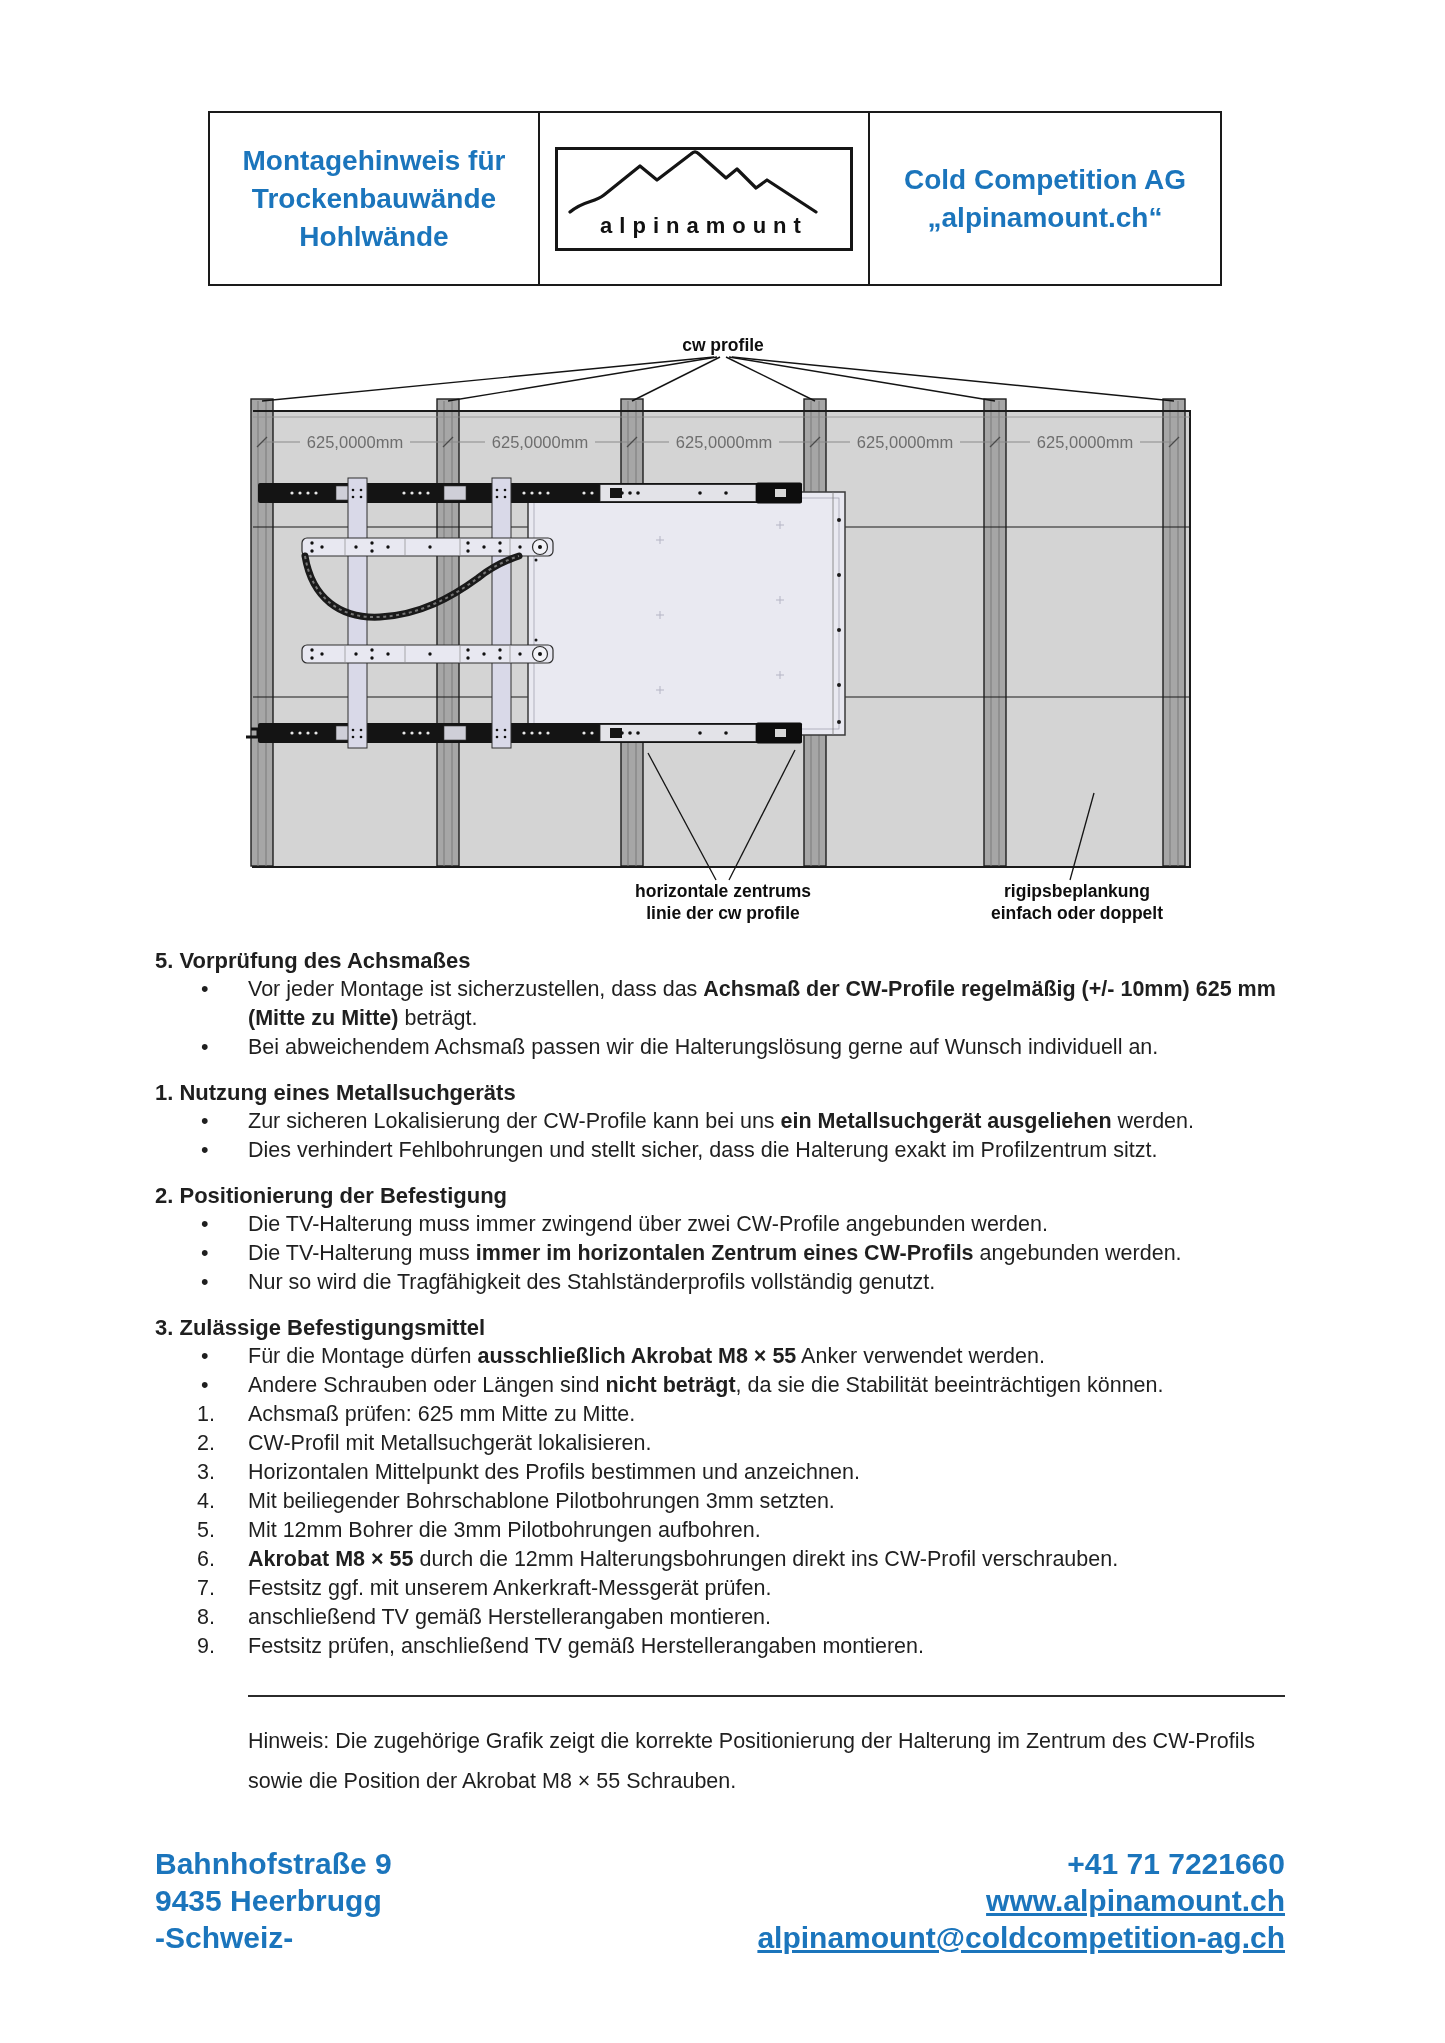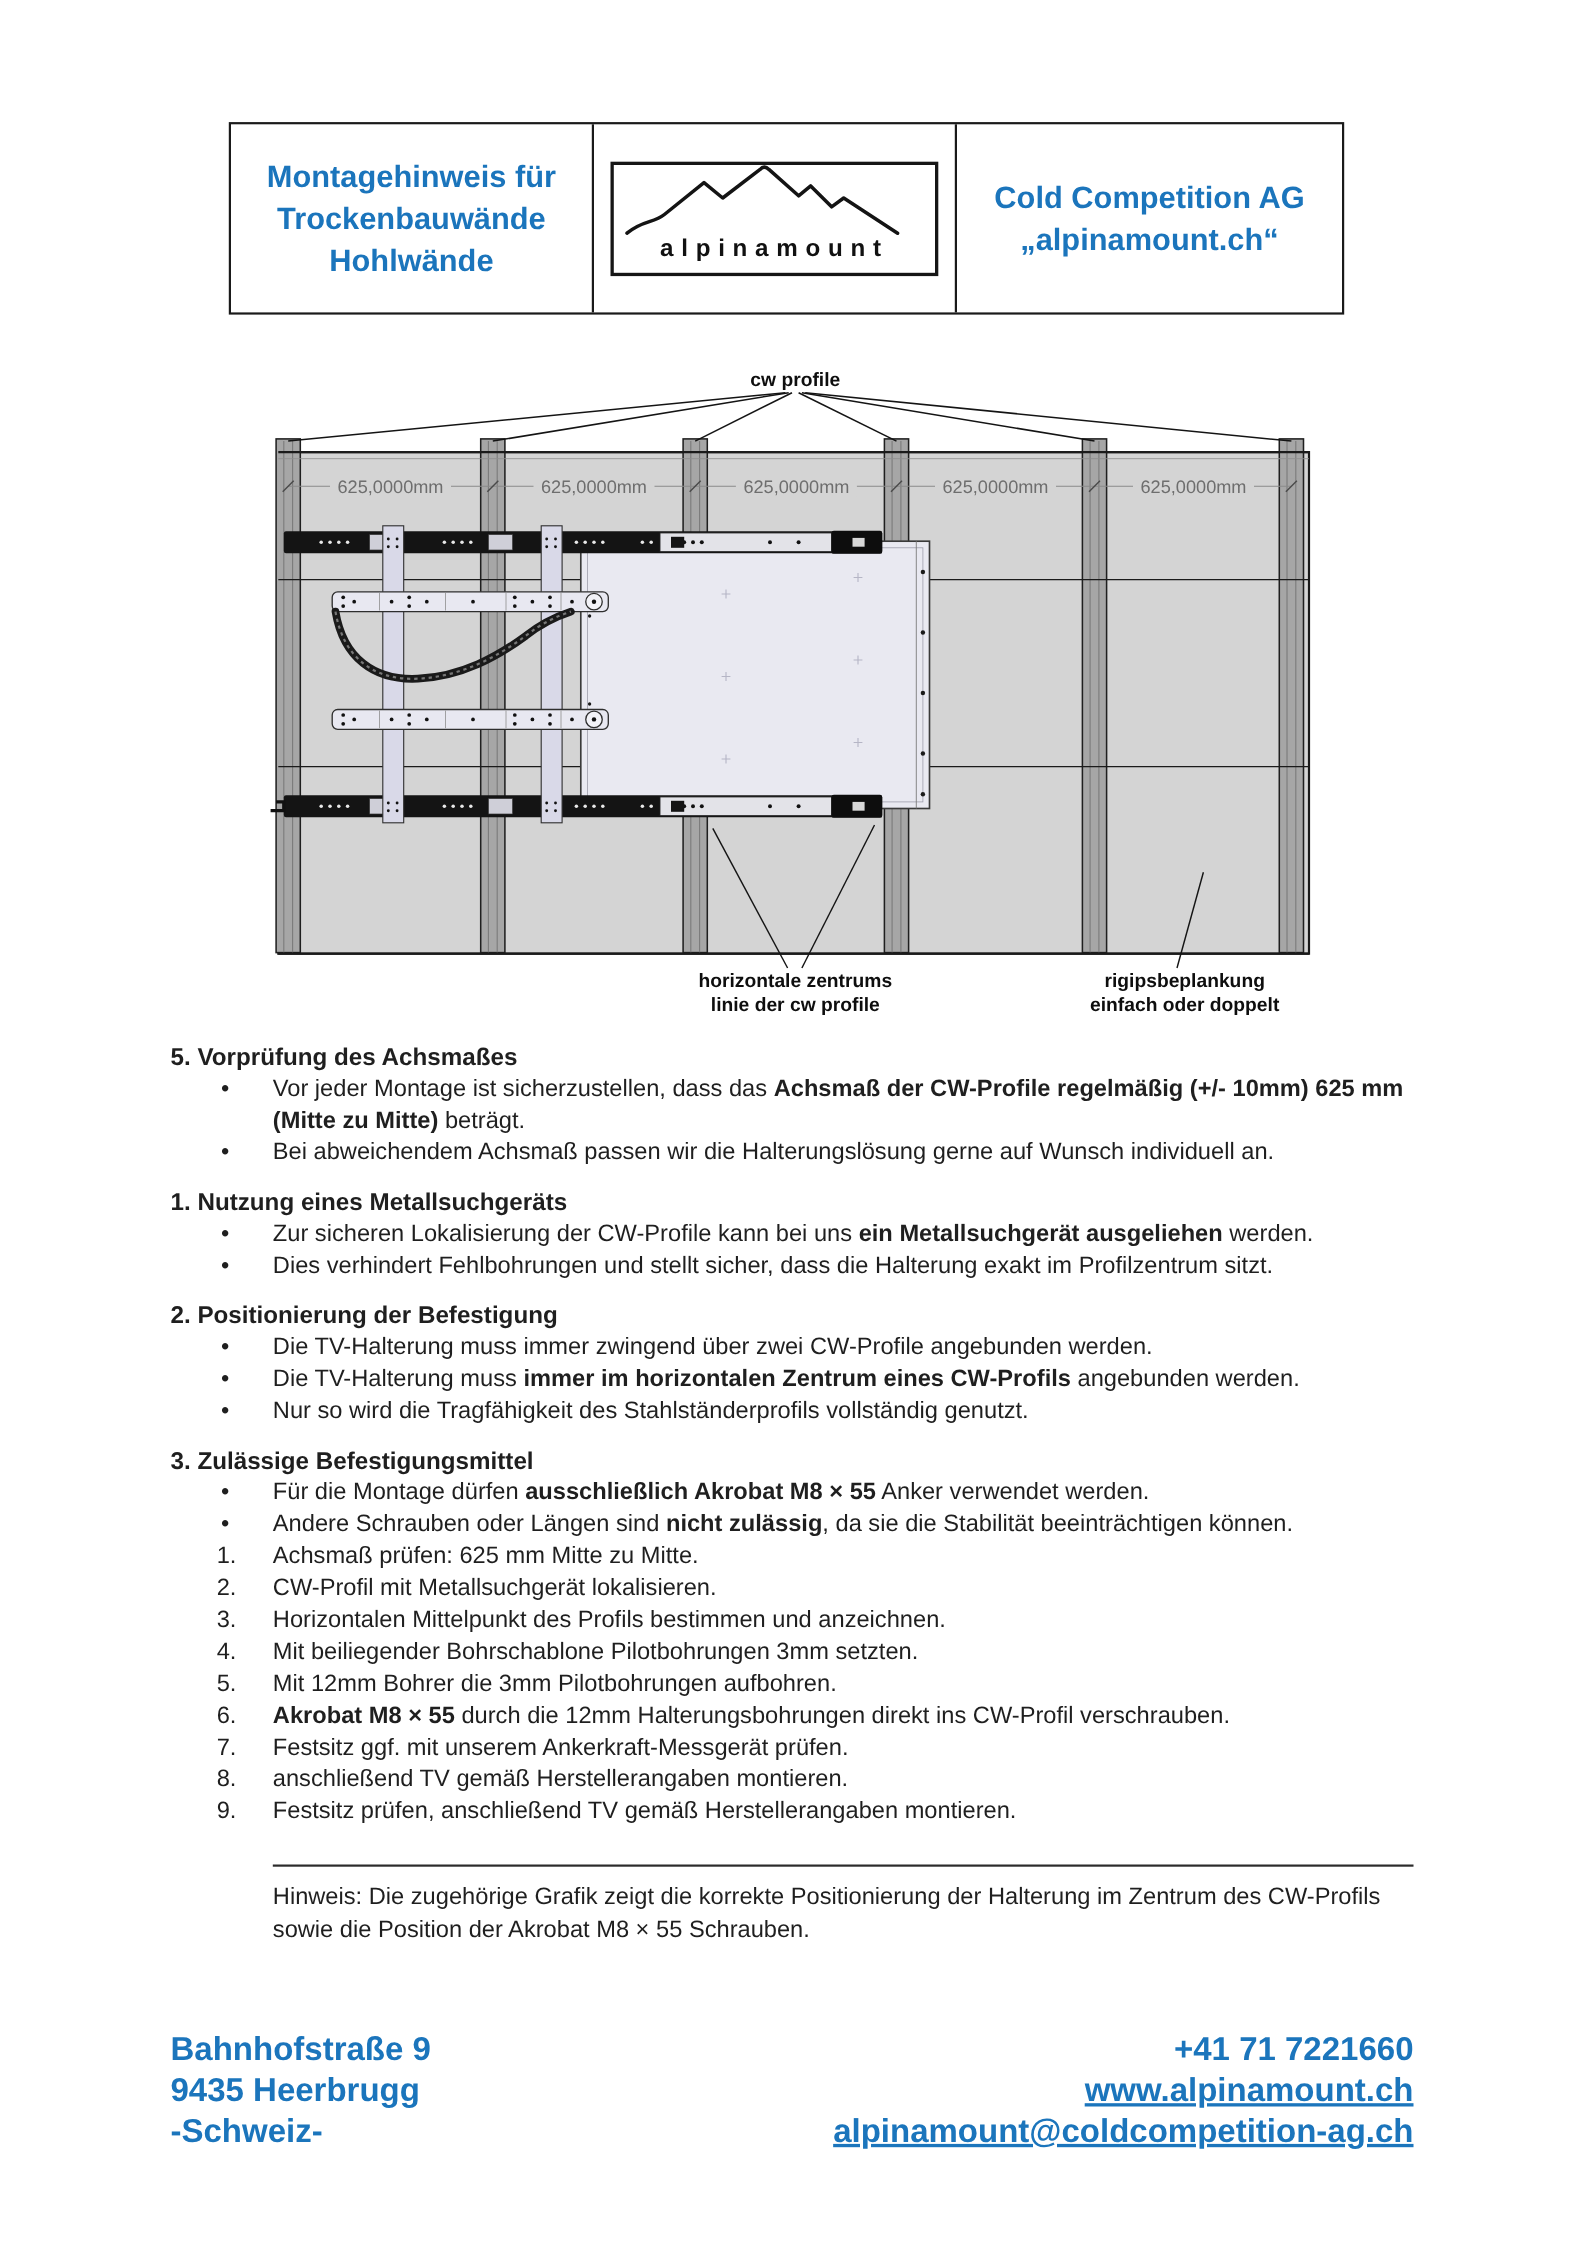--- a/index.html
+++ b/index.html
@@ -29,21 +29,21 @@
   .diaglabel{fill:#0e0e0e;font-size:17.5px;font-weight:bold;}
   
   #sections{position:absolute;left:155px;top:942px;width:1132px;padding-top:4px;font-size:21.5px;}
   .sec-heading{font-weight:bold;font-size:22px;line-height:29px;margin-top:16px;}
   .sec-heading:first-child{margin-top:0;}
   .row{position:relative;padding-left:93px;line-height:29px;}
   .marker{position:absolute;left:46px;top:0;}
   .marker.num{left:42px;}
   .b{font-weight:bold;}
   .sep{margin-left:93px;margin-top:34px;border-top:2px solid #2b2b2b;width:1037px;height:0;}
-  .note{margin:12px 0 0 93px;width:1040px;line-height:30px;}
+  .note{margin:24px 0 0 93px;width:1040px;line-height:40px;}
   
   #footer{
     position:absolute;left:155px;top:1845px;width:1130px;display:flex;
     justify-content:space-between;color:#1b75bc;font-weight:bold;font-size:30px;line-height:37px;align-items:center;
   }
   #footer .contact{text-align:right;}
   .link{text-decoration:underline;cursor:pointer;}
 </style>
 </head>
 <body>
@@ -306,21 +306,21 @@
     <div class="row"><span class="marker">•</span><span><span>Bei abweichendem Achsmaß passen wir die Halterungslösung gerne auf Wunsch individuell an.</span></span></div>
     <div class="sec-heading">1. Nutzung eines Metallsuchgeräts</div>
     <div class="row"><span class="marker">•</span><span><span>Zur sicheren Lokalisierung der CW-Profile kann bei uns </span><span class="b">ein Metallsuchgerät ausgeliehen</span><span> werden.</span></span></div>
     <div class="row"><span class="marker">•</span><span><span>Dies verhindert Fehlbohrungen und stellt sicher, dass die Halterung exakt im Profilzentrum sitzt.</span></span></div>
     <div class="sec-heading">2. Positionierung der Befestigung</div>
     <div class="row"><span class="marker">•</span><span><span>Die TV-Halterung muss immer zwingend über zwei CW-Profile angebunden werden.</span></span></div>
     <div class="row"><span class="marker">•</span><span><span>Die TV-Halterung muss </span><span class="b">immer im horizontalen Zentrum eines CW-Profils</span><span> angebunden werden.</span></span></div>
     <div class="row"><span class="marker">•</span><span><span>Nur so wird die Tragfähigkeit des Stahlständerprofils vollständig genutzt.</span></span></div>
     <div class="sec-heading">3. Zulässige Befestigungsmittel</div>
     <div class="row"><span class="marker">•</span><span><span>Für die Montage dürfen </span><span class="b">ausschließlich Akrobat M8 × 55</span><span> Anker verwendet werden.</span></span></div>
-    <div class="row"><span class="marker">•</span><span><span>Andere Schrauben oder Längen sind </span><span class="b">nicht zulässig</span><span>, da sie die Stabilität beeinträchtigen können.</span></span></div>
+    <div class="row"><span class="marker">•</span><span><span>Andere Schrauben oder Längen sind </span><span class="b">nicht beträgt</span><span>, da sie die Stabilität beeinträchtigen können.</span></span></div>
     <div class="row"><span class="marker num">1.</span><span><span>Achsmaß prüfen: 625 mm Mitte zu Mitte.</span></span></div>
     <div class="row"><span class="marker num">2.</span><span><span>CW-Profil mit Metallsuchgerät lokalisieren.</span></span></div>
     <div class="row"><span class="marker num">3.</span><span><span>Horizontalen Mittelpunkt des Profils bestimmen und anzeichnen.</span></span></div>
     <div class="row"><span class="marker num">4.</span><span><span>Mit beiliegender Bohrschablone Pilotbohrungen 3mm setzten.</span></span></div>
     <div class="row"><span class="marker num">5.</span><span><span>Mit 12mm Bohrer die 3mm Pilotbohrungen aufbohren.</span></span></div>
     <div class="row"><span class="marker num">6.</span><span><span class="b">Akrobat M8 × 55</span><span> durch die 12mm Halterungsbohrungen direkt ins CW-Profil verschrauben.</span></span></div>
     <div class="row"><span class="marker num">7.</span><span><span>Festsitz ggf. mit unserem Ankerkraft-Messgerät prüfen.</span></span></div>
     <div class="row"><span class="marker num">8.</span><span><span>anschließend TV gemäß Herstellerangaben montieren.</span></span></div>
     <div class="row"><span class="marker num">9.</span><span><span>Festsitz prüfen, anschließend TV gemäß Herstellerangaben montieren.</span></span></div>
     <div class="sep"></div>

